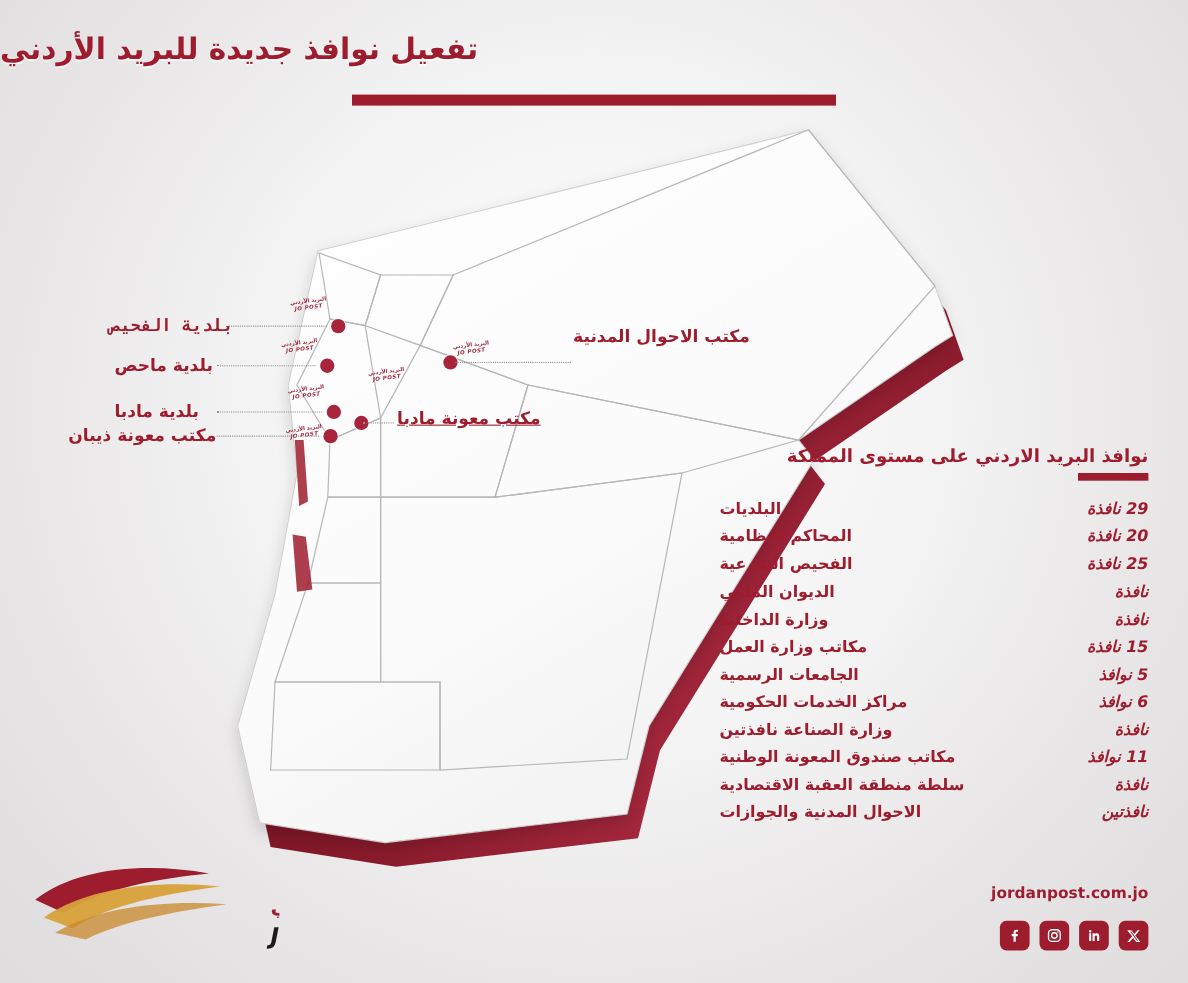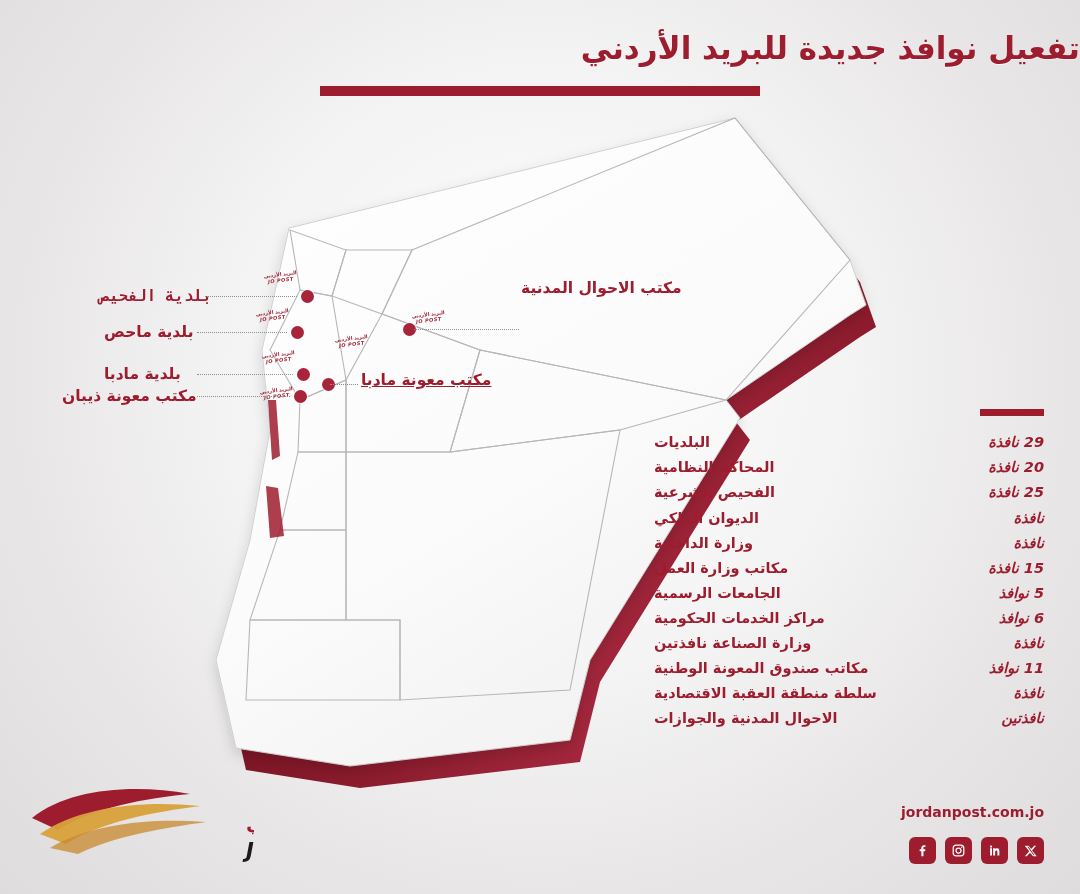--- a/index.html
+++ b/index.html
@@ -3,22 +3,22 @@
 <meta charset="utf-8">
 <style>
   html,body{margin:0;padding:0;}
   body{
     width:1080px;height:894px;position:relative;overflow:hidden;
     font-family:"DejaVu Sans","Liberation Sans",sans-serif;
     background:radial-gradient(circle at 50% 42%, #ffffff 0%, #f4f3f3 42%, #e7e5e6 72%, #dedcdd 100%);
   }
   
   .title{
-    position:absolute;top:30px;left:0;right:0;text-align:right;
-    color:#9d1c2e;font-size:31px;font-weight:bold;letter-spacing:0;
+    position:absolute;top:30px;left:0;right:0;text-align:left;
+    color:#9d1c2e;font-size:27px;font-weight:bold;letter-spacing:0;
     text-shadow:0 1px 0 rgba(255,255,255,.6);
   }
   .title-underline{
     position:absolute;top:86px;left:50%;transform:translateX(-50%);
     width:440px;height:10px;background:#9d1c2e;
   }
   
   .map-wrap{position:absolute;left:150px;top:100px;width:760px;height:690px;}
   .map-svg{position:absolute;inset:0;width:100%;height:100%;}
   
@@ -160,26 +160,27 @@
 <div class="dotline" style="left:197px;top:332px;width:90px;"></div>
 <div class="callout right" style="left:104px;top:323px;">بلدية ماحص</div>
 
 <div class="dotline" style="left:197px;top:374px;width:96px;"></div>
 <div class="callout right" style="left:104px;top:365px;">بلدية مادبا</div>
 
 <div class="dotline" style="left:197px;top:396px;width:93px;"></div>
 <div class="callout right" style="left:62px;top:387px;">مكتب معونة ذيبان</div>
 
 <div class="dotline" style="left:414px;top:329px;width:105px;"></div>
-<div class="callout" style="left:521px;top:279px;">مكتب الاحوال المدنية</div>
+<div class="callout" style="left:521px;top:297px;">مكتب الاحوال المدنية</div>
 
 <div class="dotline" style="left:330px;top:384px;width:28px;"></div>
 <div class="callout" style="left:361px;top:371px;text-decoration:underline;">مكتب معونة مادبا</div>
 
 <div class="stats">
+  <div class="stats-title">نوافذ البريد الاردني على مستوى المملكة</div>
   <div class="stats-title-underline"></div>
 
   <div class="stat-row">
     <span class="value">29 نافذة</span>
     <span class="label">البلديات</span>
   </div>
   <div class="stat-row">
     <span class="value">20 نافذة</span>
     <span class="label">المحاكم النظامية</span>
   </div>

